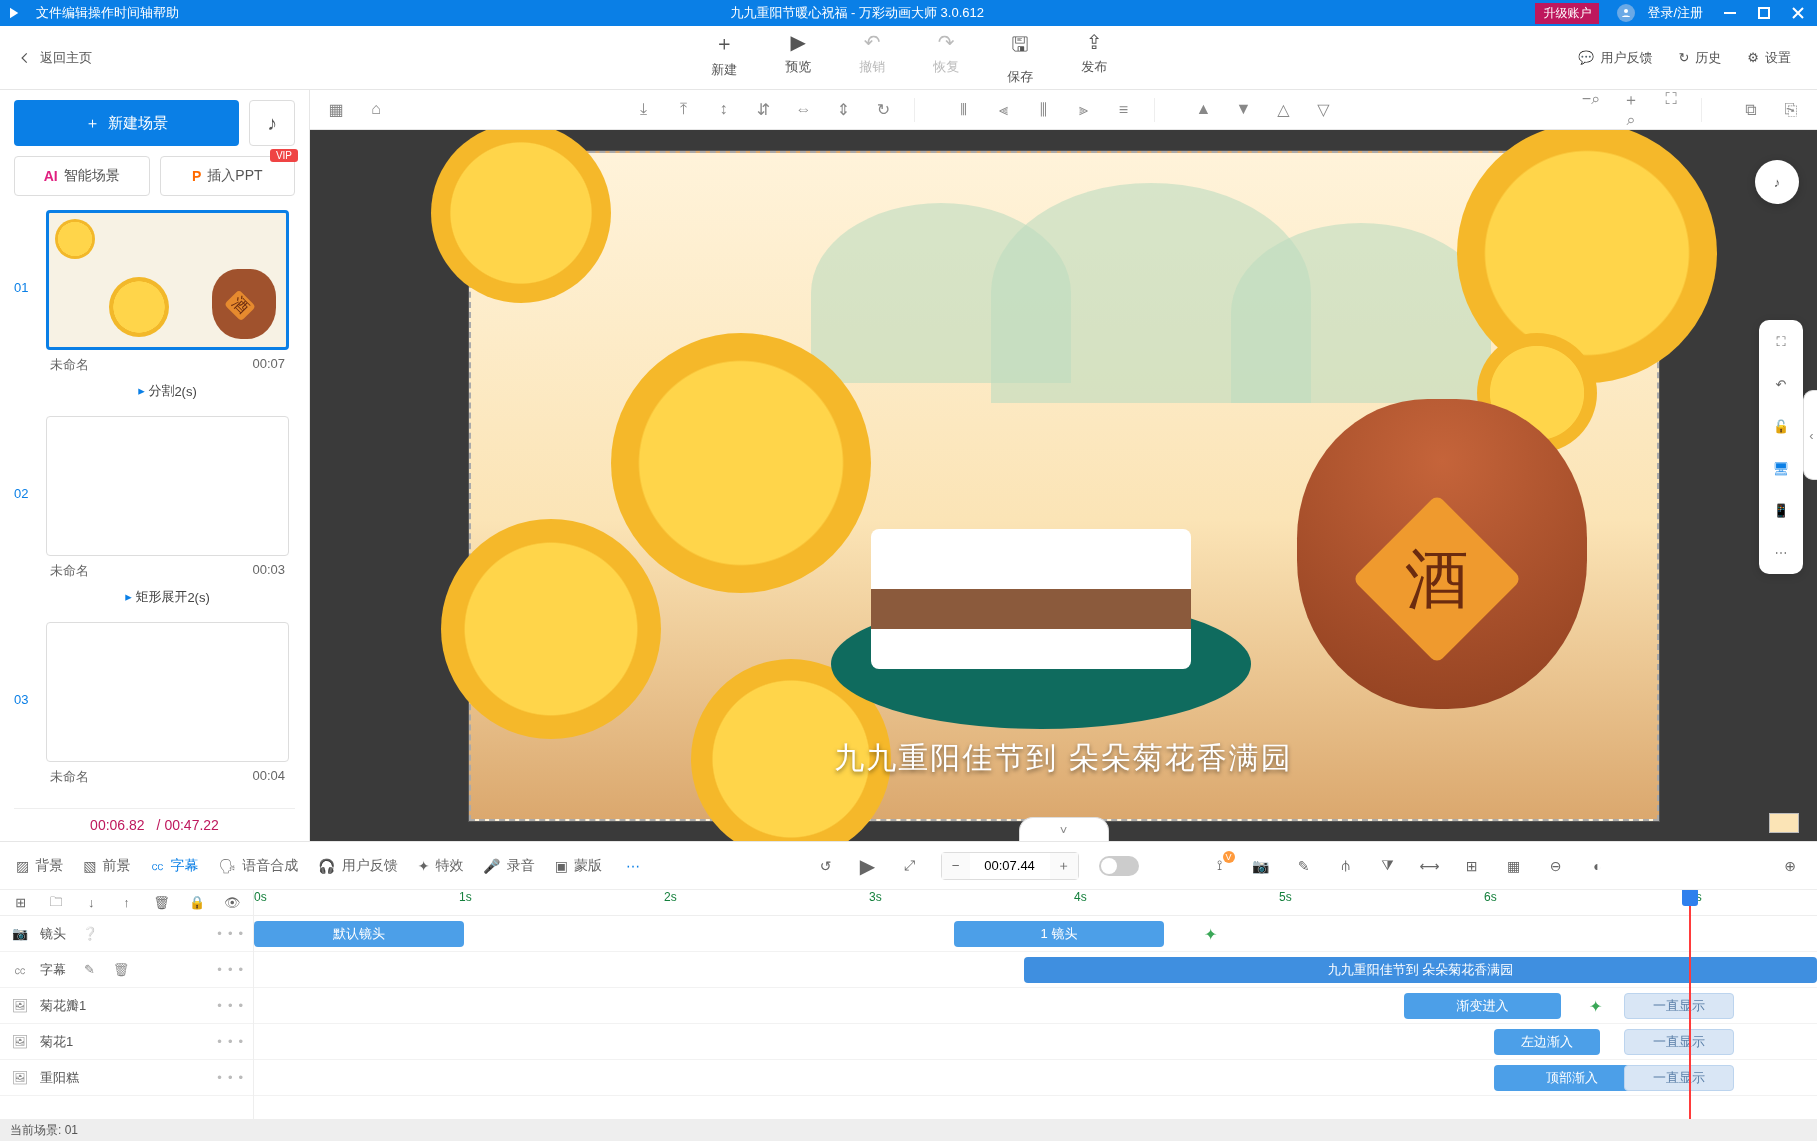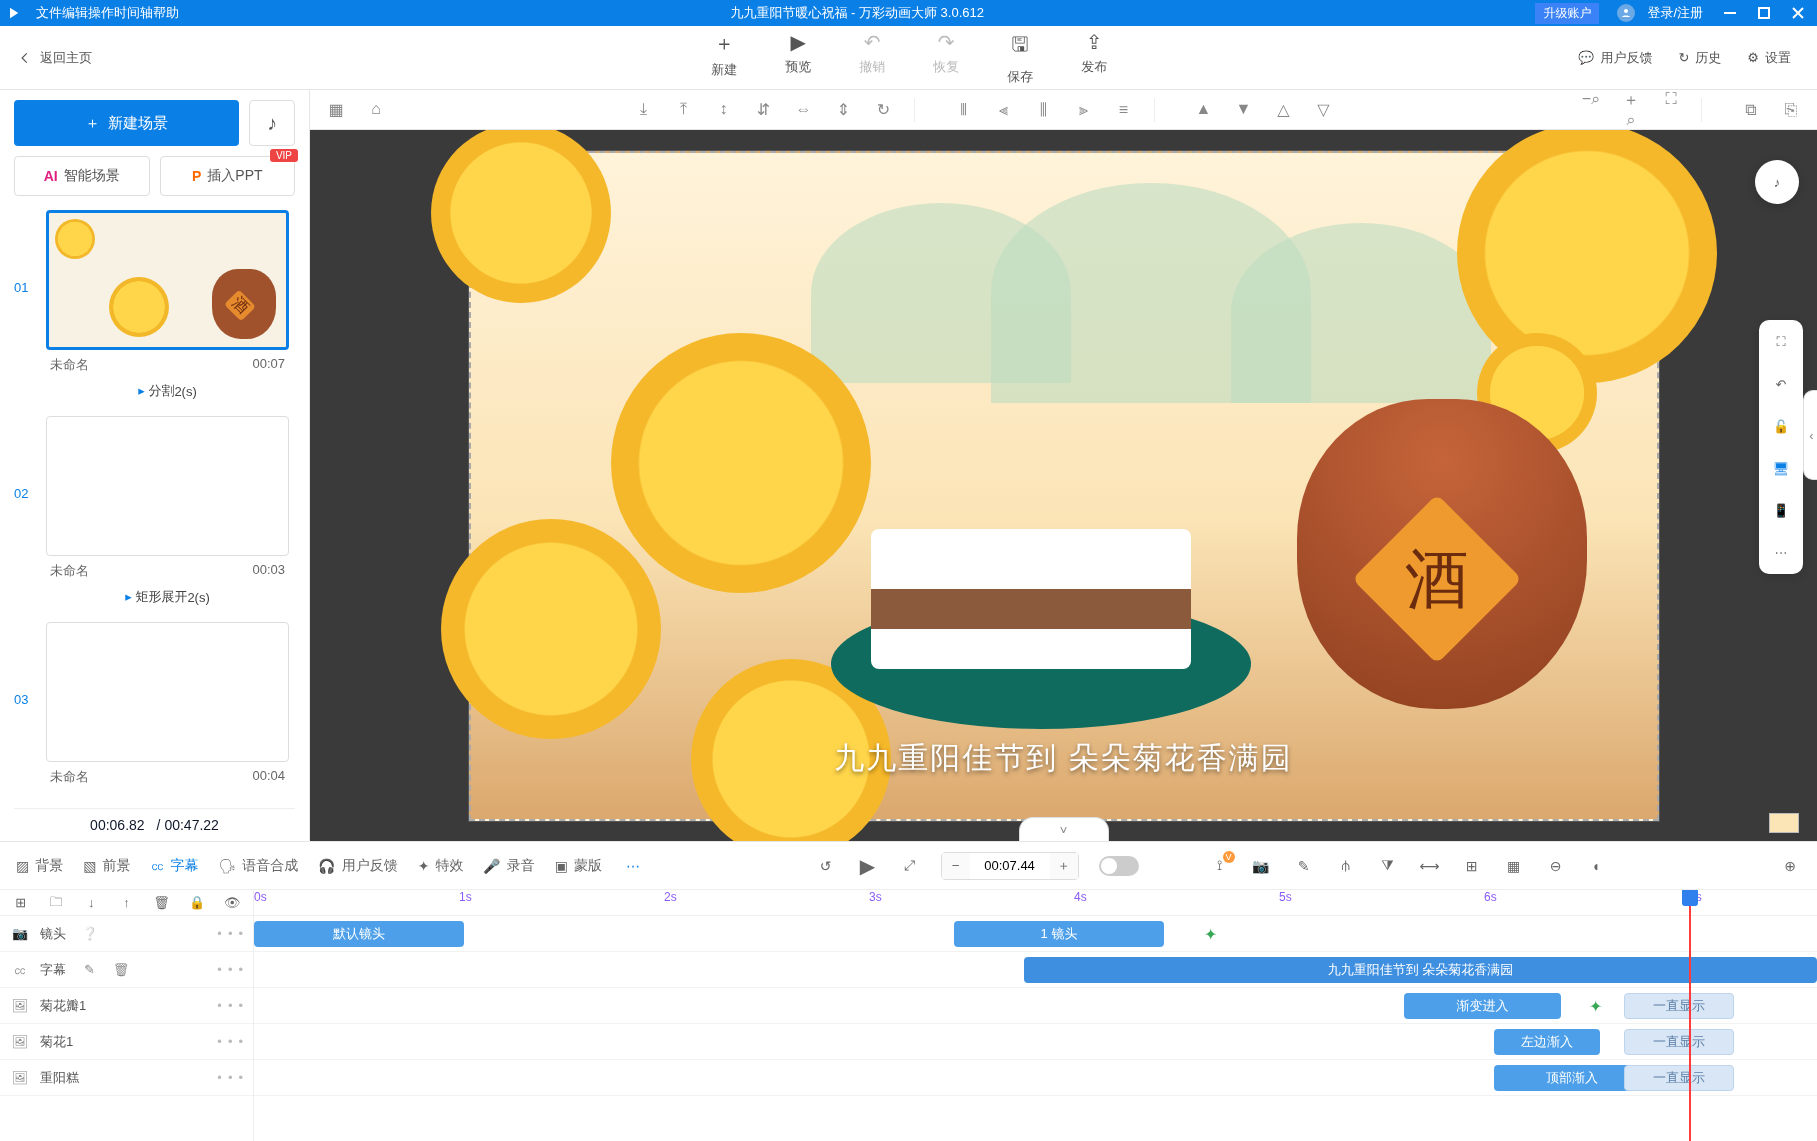--- a/index.html
+++ b/index.html
@@ -5,21 +5,21 @@
   * { box-sizing: border-box; margin: 0; padding: 0; font-family: "Microsoft YaHei", sans-serif; }
   body { width: 1817px; height: 1141px; overflow: hidden; background: #f5f5f5; font-size: 13px; color: #333; user-select: none; }
 
   
   .titlebar { height: 26px; background: #0a7fe6; color: #fff; display: flex; align-items: center; font-size: 13px; }
   .titlebar .logo { width: 26px; display:flex; align-items:center; justify-content:center; }
   .titlebar .menus { display: flex; padding-left: 10px; }
   .titlebar .menus span { cursor: pointer; }
   .titlebar .center { flex: 1; text-align: center; font-size: 13px; }
   .titlebar .right { display: flex; align-items: center; gap: 4px; padding-right: 4px; }
-  .badge-upgrade { background: #3b82f6; padding: 2px 8px; font-size: 12px;}
+  .badge-upgrade { background: #be185d; padding: 2px 8px; font-size: 12px;}
   .avatar { width:18px; height:18px; border-radius:50%; background:#6aa9e6; display:inline-flex;align-items:center;justify-content:center;}
   .winbtn { width: 30px; height: 26px; display:flex;align-items:center;justify-content:center; cursor:pointer; }
 
   
   .maintoolbar { height: 64px; background: #fff; border-bottom: 1px solid #e6e6e6; display:flex; align-items:center; }
   .mt-left { width: 240px; padding-left: 18px; display:flex; align-items:center; gap:8px; color:#555;}
   .mt-center { flex:1; display:flex; justify-content:center; gap: 48px; }
   .mt-btn { display:flex; flex-direction:column; align-items:center; gap:4px; color:#555; font-size:13px; cursor:pointer;}
   .mt-btn.disabled { color:#bbb; }
   .mt-btn .ic { font-size:20px; }
@@ -101,32 +101,32 @@
   .b-spacer{flex:1;}
   .b-ic{width:22px;text-align:center;cursor:pointer;color:#666;position:relative;}
   .b-ic .vdot{position:absolute;top:-6px;right:-4px;width:12px;height:12px;background:#ff9a3c;color:#fff;font-size:9px;border-radius:50%;display:flex;align-items:center;justify-content:center;}
   .timecode-box{display:flex;align-items:center;gap:0;border:1px solid #ddd;border-radius:4px;height:28px;}
   .timecode-box button{width:28px;height:26px;border:none;background:#fafafa;color:#666;cursor:pointer;}
   .timecode-box input{width:80px;height:26px;border:none;text-align:center;font-size:13px;}
   .toggle{width:40px;height:20px;border-radius:10px;background:#ccc;position:relative;cursor:pointer;}
   .toggle .knob{position:absolute;left:2px;top:2px;width:16px;height:16px;border-radius:50%;background:#fff;}
 
   
-  .leftpanel .time-row{display:flex;justify-content:center;gap:12px;padding:8px 0;color:#0f172a;font-size:14px;border-top:1px solid #eee;}
+  .leftpanel .time-row{display:flex;justify-content:center;gap:12px;padding:8px 0;color:#be185d;font-size:14px;border-top:1px solid #eee;}
 
   
   .tl-body{flex:1;display:flex;overflow:hidden;}
   .tl-left{width:254px;border-right:1px solid #eee;}
   .tl-left-toprow{height:26px;display:flex;align-items:center;gap:14px;padding:0 10px;color:#888;border-bottom:1px solid #eee;}
   .tl-track-head{height:36px;display:flex;align-items:center;gap:10px;padding:0 10px;border-bottom:1px solid #f2f2f2;color:#555;}
   .tl-track-head .icbox{width:20px;text-align:center;color:#888;}
   .tl-track-head .dots{margin-left:auto;display:flex;gap:6px;color:#bbb;}
   .tl-right{flex:1;position:relative;overflow:hidden;}
   .ruler{height:26px;border-bottom:1px solid #eee;position:relative;background:#fff;}
-  .ruler .tick{position:absolute;top:0;font-size:12px;color:#8b5cf6;}
+  .ruler .tick{position:absolute;top:0;font-size:12px;color:#15803d;}
   .track-row{height:36px;border-bottom:1px solid #f2f2f2;position:relative;}
   .clip{position:absolute;top:5px;height:26px;border-radius:4px;display:flex;align-items:center;justify-content:center;color:#fff;font-size:13px;padding:0 10px;white-space:nowrap;}
   .clip.blue{background:#4c9fe8;}
   .clip.blue2{background:#3f8fe0;}
   .clip.lt{background:#d9e6f5;color:#5a7fa8;border:1px solid #bcd4ee;}
   .addico{position:absolute;top:9px;color:#3aa757;font-size:16px;}
   .playhead{position:absolute;top:0;bottom:0;width:2px;background:#ff3b3b;}
   .playhead .cap{position:absolute;top:-2px;left:-7px;width:16px;height:18px;background:#2f80ed;border-radius:3px;}
 
   .statusbar{height:22px;background:#eee;color:#555;font-size:12px;display:flex;align-items:center;padding:0 10px;}
@@ -563,13 +563,16 @@
         <div class="clip blue" style="left:1240px;width:156px;">顶部渐入</div>
         <div class="clip lt" style="left:1370px;width:110px;">一直显示</div>
       </div>
 
       <div class="playhead" style="left:1435px;">
           <div class="cap"></div>
         </div>
     </div>
   </div>
 
+  <div class="statusbar">
+    <span>当前场景: 01</span>
+  </div>
 </div>
 
 </body></html>

